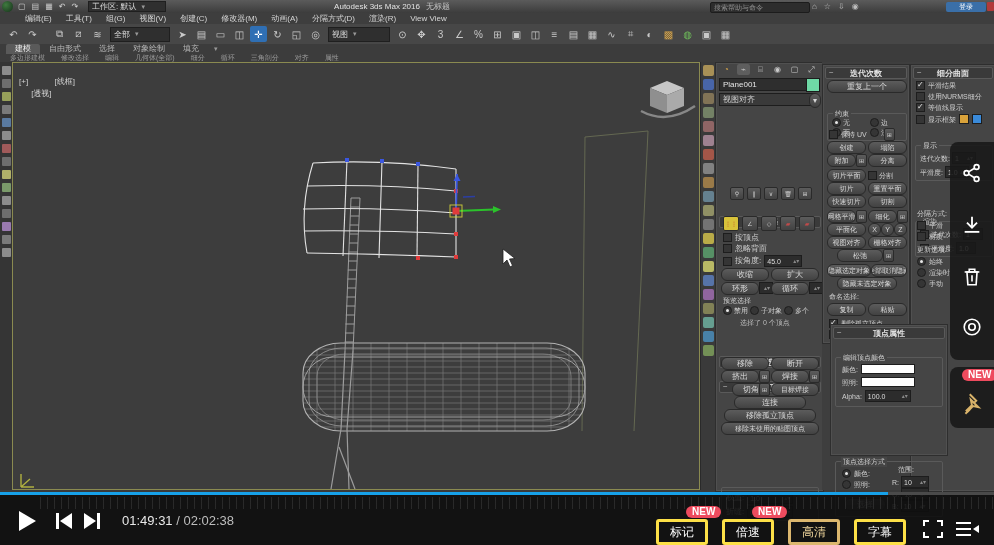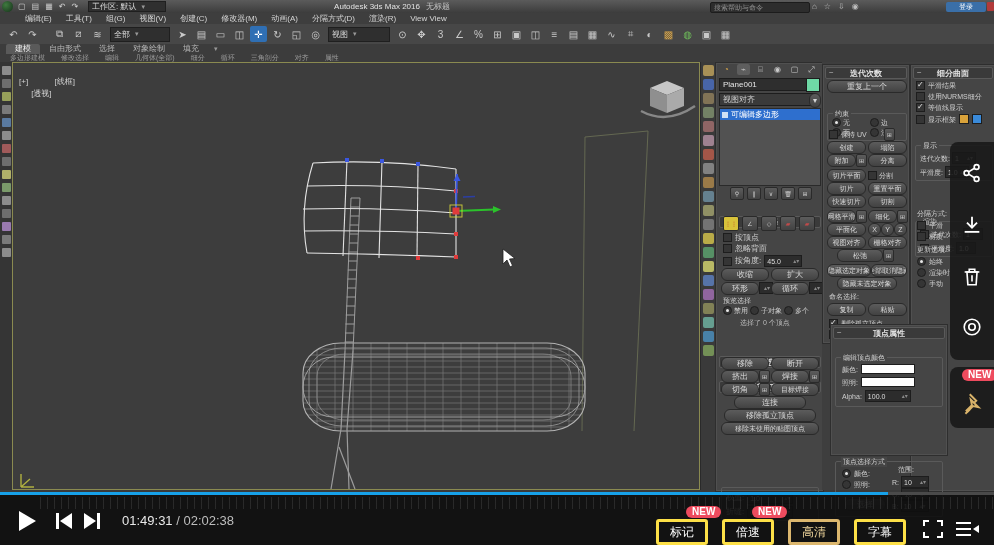--- a/index.html
+++ b/index.html
@@ -325,26 +325,20 @@
     </div>
 
     <div class="abs" style="left:3px;top:15px;width:83px;height:11px;background:#2e2e2e;border:1px solid #1d1d1d;color:#e5e5e5;font-size:8px;line-height:11px;padding-left:3px;">Plane001</div>
     <div class="abs" style="left:90px;top:15px;width:12px;height:12px;background:#6fd9a6;border:1px solid #1d1d1d;"></div>
 
     <div class="abs row" style="left:3px;top:30px;width:88px;height:11px;background:#3a3a3a;border:1px solid #1d1d1d;padding:0 3px;">
       <span class="lbl">视图对齐</span>
     </div>
     <div class="abs mxbtn" style="left:93px;top:30px;width:10px;height:13px;">▾</div>
 
-    <div class="abs" style="left:3px;top:45px;width:100px;height:76px;background:#525252;border:1px solid #2a2a2a;">
-      <div class="row" style="height:11px;background:#2e6fce;padding-left:2px;gap:3px;">
-        <span style="width:6px;height:6px;background:#cfe0f5;display:inline-block;"></span>
-        <span style="color:#fff;font-size:8px;">可编辑多边形</span>
-      </div>
-    </div>
 
     <div class="row" style="position:absolute;left:14px;top:124px;gap:3px;">
       <div class="mini" style="width:12px;">⚲</div>
       <div class="mini" style="width:12px;">❙</div>
       <div class="mini" style="width:12px;">∨</div>
       <div class="mini" style="width:12px;">🗑</div>
       <div class="mini" style="width:12px;">⊞</div>
     </div>
 
     <div class="abs roll-h" style="left:3px;top:140px;width:100px;">
@@ -416,21 +410,21 @@
         <span>断开</span>
       </div>
     <div class="abs mxbtn" style="left:5px;top:307px;width:36px;height:11px;">
         <span>挤出</span>
       </div>
     <div class="abs mini" style="left:43px;top:307px;">⊞</div>
     <div class="abs mxbtn" style="left:55px;top:307px;width:36px;height:11px;">
         <span>焊接</span>
       </div>
     <div class="abs mini" style="left:93px;top:307px;">⊞</div>
-    <div class="abs mxbtn" style="left:5px;top:320px;width:36px;height:11px;">
+    <div class="abs mxbtn" style="left:16px;top:320px;width:36px;height:11px;">
         <span>切角</span>
       </div>
     <div class="abs mini" style="left:43px;top:320px;">⊞</div>
     <div class="abs mxbtn t7" style="left:55px;top:320px;width:46px;height:11px;">
         <span>目标焊接</span>
       </div>
     <div class="abs mxbtn" style="left:18px;top:333px;width:70px;height:11px;">
         <span>连接</span>
       </div>
     <div class="abs mxbtn" style="left:8px;top:346px;width:90px;height:11px;">

